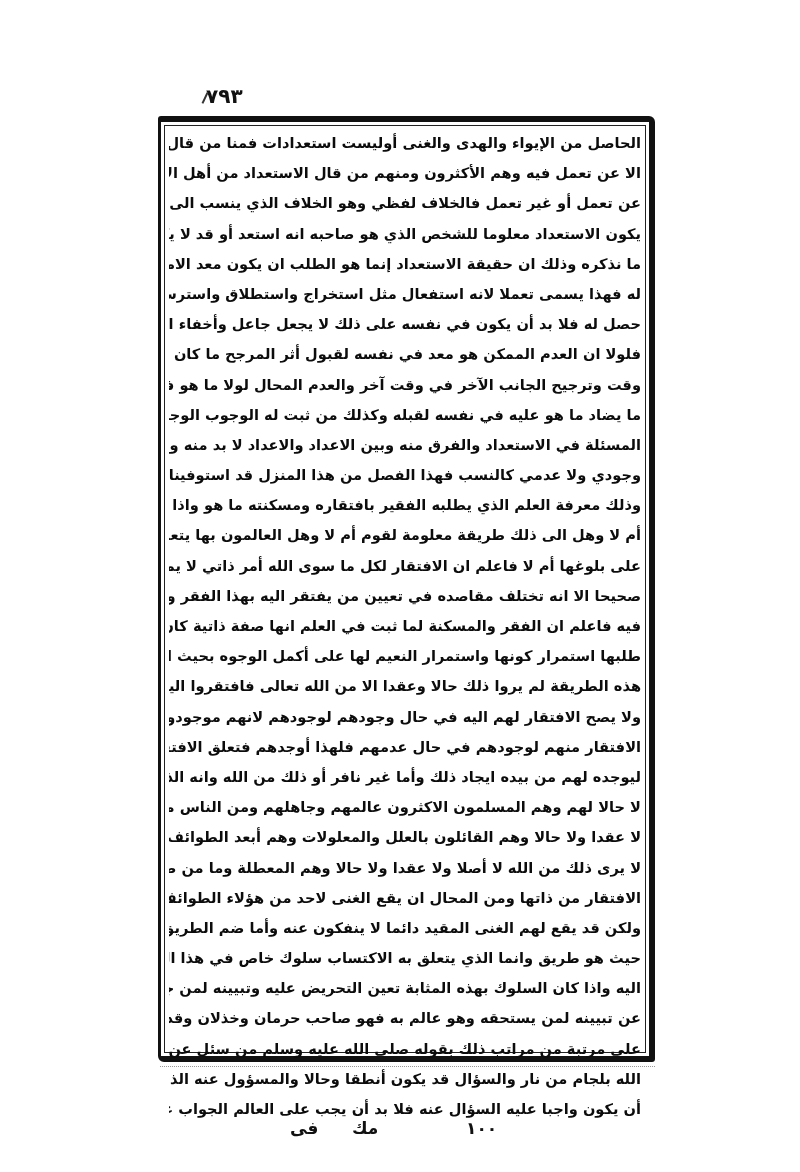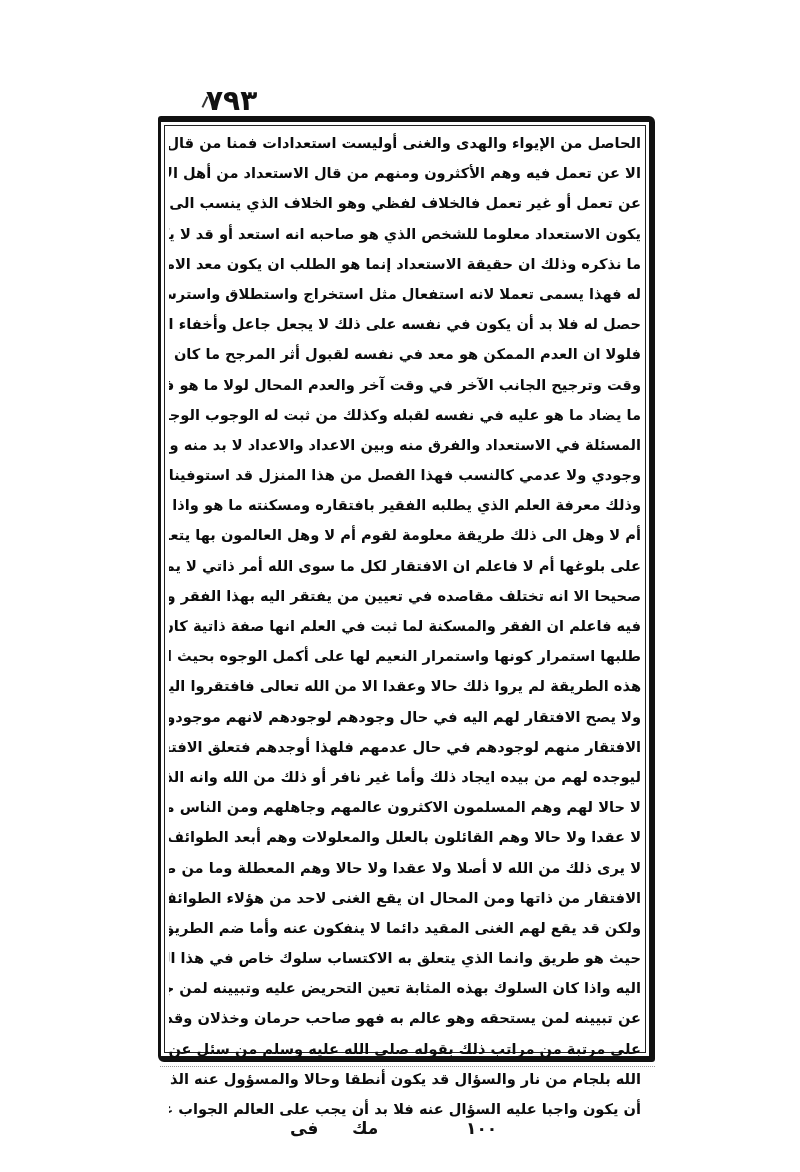--- a/index.html
+++ b/index.html
@@ -12,21 +12,21 @@
       height: 1172px;
       position: relative;
       overflow: hidden;
       font-family: "DejaVu Sans", sans-serif;
       color: #111111;
     }
     .page-number {
       position: absolute;
       left: 200px;
       top: 84px;
-      font-size: 28px;
+      font-size: 20px;
       font-weight: bold;
       letter-spacing: 1px;
       direction: rtl;
       color: #111;
     }
     .page-number .tick {
       display: inline-block;
       width: 2px;
       height: 12px;
       background: #333;

